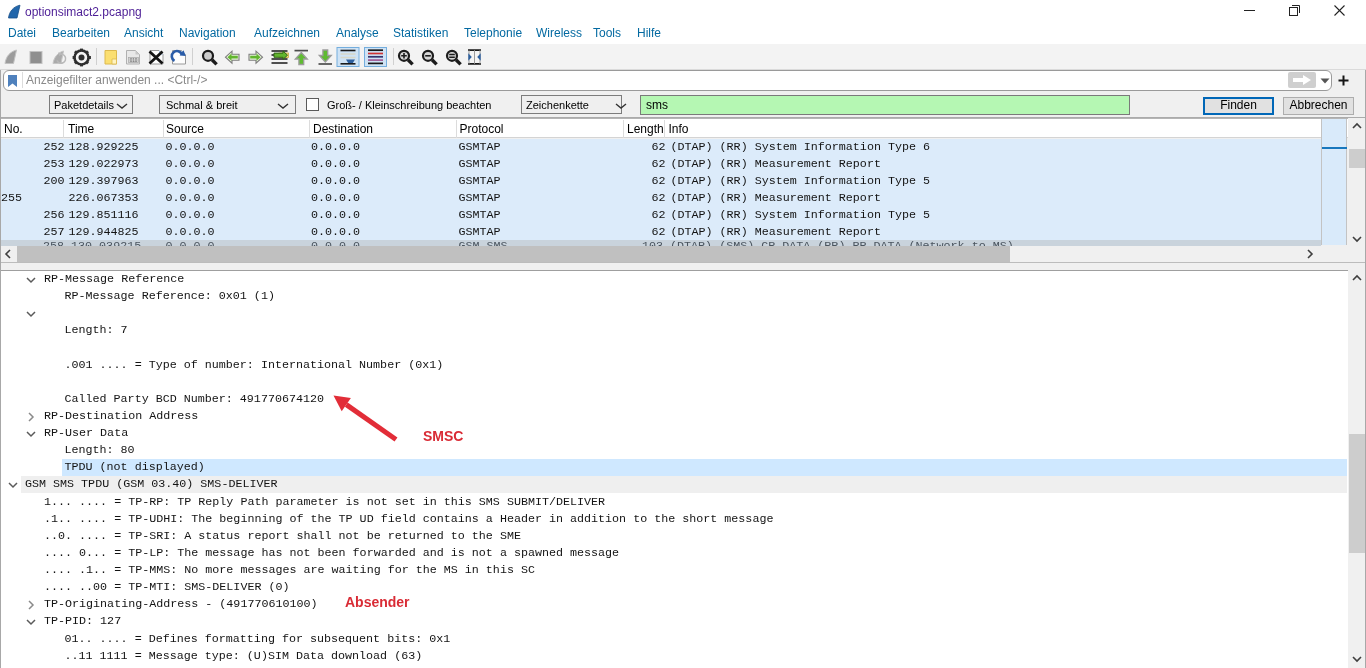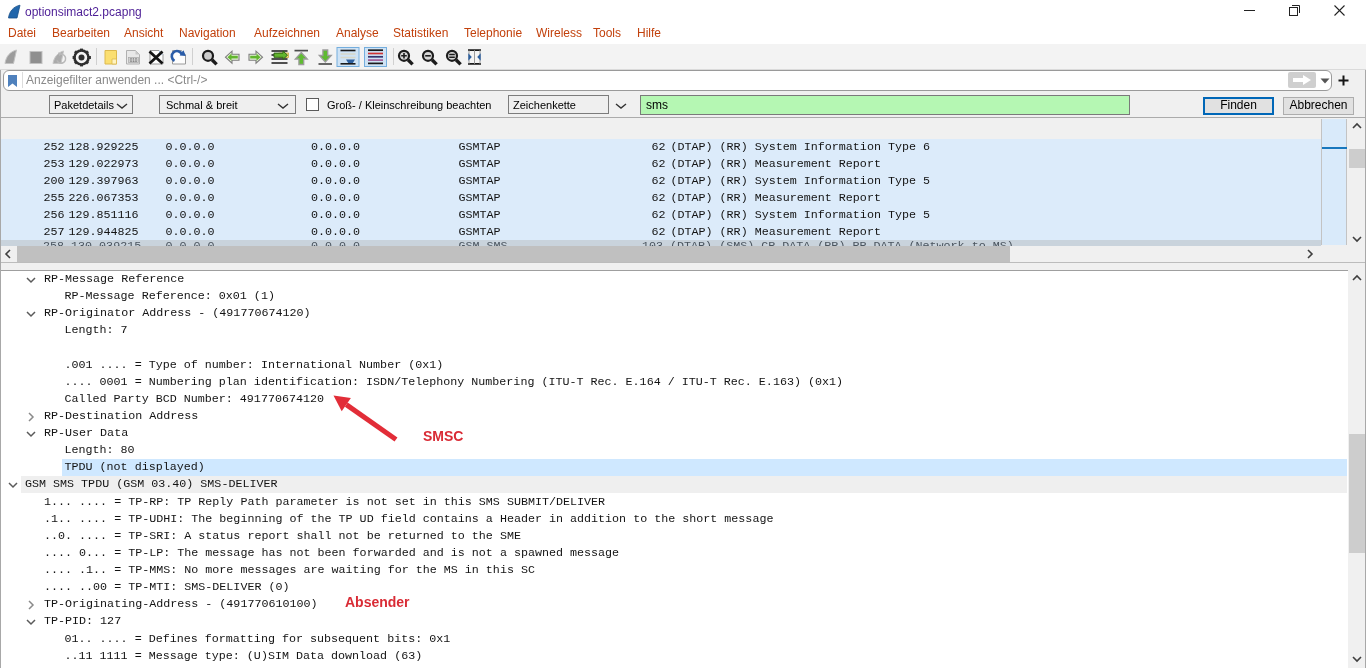--- a/index.html
+++ b/index.html
@@ -6,21 +6,21 @@
 html,body { width:1366px; height:668px; overflow:hidden; background:#f0f0f0;
   font-family:"Liberation Sans", sans-serif; }
 #win { position:absolute; left:0; top:0; width:1366px; height:668px; }
 .abs { position:absolute; }
 .mono { position:absolute; font:11.7px "Liberation Mono", monospace; color:#131313; white-space:pre; height:17px; line-height:17px; }
 
 #titlebar { left:0; top:0; width:1366px; height:22px; background:#ffffff; }
 #title { left:25px; top:5px; font:12px "Liberation Sans", sans-serif; color:#4c1d95; }
 
 #menubar { left:0; top:22px; width:1366px; height:22px; background:#ffffff; }
-.mi { position:absolute; top:4px; font:12px "Liberation Sans", sans-serif; color:#c2410c; }
+.mi { position:absolute; top:4px; font:12px "Liberation Sans", sans-serif; color:#0369a1; }
 
 #toolbar { left:0; top:44px; width:1366px; height:26px; background:#f3f3f3; border-bottom:1px solid #dadada; }
 .tsep { position:absolute; top:4px; width:1px; height:17px; background:#d0d0d0; }
 
 #filterbar { left:0; top:70px; width:1366px; height:21px; background:#f0f0f0; }
 #filterinput { position:absolute; left:3px; top:0px; width:1329px; height:21px; background:#fff; border:1px solid #9a9a9a; border-radius:6px; }
 #filterph { position:absolute; left:26px; top:3px; font:12px "Liberation Sans", sans-serif; color:#8a8a8a; }
 #fsep { position:absolute; left:22px; top:2px; width:1px; height:16px; background:#dcdcdc; }
 #applybtn { position:absolute; left:1288px; top:2px; width:28px; height:16px; background:#cfcfcf; border-radius:2px; }
 
@@ -196,33 +196,48 @@
         <path d="M1,1 l5,4 5,-4" fill="none" stroke="#333" stroke-width="1.4"></path>
       </svg>
   <div class="combo" style="left:159px;width:137px">
         <span style="left:6px">Schmal &amp; breit</span>
       </div>
   <svg class="abs" style="left:277px;top:12px" width="12" height="7" viewBox="0 0 12 7">
         <path d="M1,1 l5,4 5,-4" fill="none" stroke="#333" stroke-width="1.4"></path>
       </svg>
   <div class="cbx" style="left:306px;top:7px;width:13px;height:13px;background:#fff;border:1px solid #5a5a5a"></div>
   <div class="abs" style="left:327px;top:7.5px;font:11px 'Liberation Sans', sans-serif;color:#000">Groß- / Kleinschreibung beachten</div>
-  <div class="combo" style="left:508px;width:101px">
+  <div class="combo" style="left:521px;width:101px">
         <span>Zeichenkette</span>
       </div>
   <svg class="abs" style="left:615px;top:12px" width="12" height="7" viewBox="0 0 12 7">
         <path d="M1,1 l5,4 5,-4" fill="none" stroke="#333" stroke-width="1.4"></path>
       </svg>
   <div id="greeninput">
         <span>sms</span>
       </div>
   <div class="btn" id="findbtn">Finden</div>
   <div class="btn" id="cancelbtn">Abbrechen</div>
 </div>
 
+<div id="pktheader" class="abs">
+  <div class="hc" style="left:4px">No.</div>
+  <div class="hc" style="left:68px">Time</div>
+  <div class="hc" style="left:166px">Source</div>
+  <div class="hc" style="left:313px">Destination</div>
+  <div class="hc" style="left:459.5px">Protocol</div>
+  <div class="hc" style="left:627px">Length</div>
+  <div class="hc" style="left:668.5px">Info</div>
+  <div class="hsep" style="left:63px"></div>
+  <div class="hsep" style="left:163px"></div>
+  <div class="hsep" style="left:309px"></div>
+  <div class="hsep" style="left:456px"></div>
+  <div class="hsep" style="left:623px"></div>
+  <div class="hsep" style="left:663.5px"></div>
+</div>
 
 <div id="pktrows" class="abs">
       <div class="prow" style="top:0px">
         <div class="mono" style="left:0;width:63.5px;text-align:right">252</div>
         <div class="mono" style="left:67.5px">128.929225</div>
         <div class="mono" style="left:164.5px">0.0.0.0</div>
         <div class="mono" style="left:310px">0.0.0.0</div>
         <div class="mono" style="left:457.5px">GSMTAP</div>
         <div class="mono" style="left:620px;width:44.5px;text-align:right">62</div>
         <div class="mono" style="left:669.5px">(DTAP) (RR) System Information Type 6</div>
@@ -239,21 +254,21 @@
       <div class="prow" style="top:34px">
         <div class="mono" style="left:0;width:63.5px;text-align:right">200</div>
         <div class="mono" style="left:67.5px">129.397963</div>
         <div class="mono" style="left:164.5px">0.0.0.0</div>
         <div class="mono" style="left:310px">0.0.0.0</div>
         <div class="mono" style="left:457.5px">GSMTAP</div>
         <div class="mono" style="left:620px;width:44.5px;text-align:right">62</div>
         <div class="mono" style="left:669.5px">(DTAP) (RR) System Information Type 5</div>
       </div>
       <div class="prow" style="top:51px">
-        <div class="mono" style="left:0;width:63.5px;text-align:right">255</div>
+        <div class="mono" style="left:0;width:63.5px;">255</div>
         <div class="mono" style="left:67.5px">226.067353</div>
         <div class="mono" style="left:164.5px">0.0.0.0</div>
         <div class="mono" style="left:310px">0.0.0.0</div>
         <div class="mono" style="left:457.5px">GSMTAP</div>
         <div class="mono" style="left:620px;width:44.5px;text-align:right">62</div>
         <div class="mono" style="left:669.5px">(DTAP) (RR) Measurement Report</div>
       </div>
       <div class="prow" style="top:68px">
         <div class="mono" style="left:0;width:63.5px;text-align:right">256</div>
         <div class="mono" style="left:67.5px">129.851116</div>
@@ -301,27 +316,25 @@
 <div class="abs" style="left:0;top:262px;width:1366px;height:1px;background:#bcbcbc"></div>
 
 <div id="details" class="abs">
   <div class="hl-blue"></div>
   <div class="hl-gray"></div>
 <div class="mono" style="left:43px;top:0px">RP-Message Reference</div>
       <svg class="caret" style="left:25px;top:4.5px" width="10" height="8" viewBox="0 0 10 8">
         <path d="M1,2 l4,4 4,-4" fill="none" stroke="#5a5a5a" stroke-width="1.5"></path>
       </svg>
       <div class="mono" style="left:63.5px;top:17px">RP-Message Reference: 0x01 (1)</div>
-      <div class="mono" style="left:43px;top:34px">RP-Originator Address - (491770674120)</div>
       <svg class="caret" style="left:25px;top:38.5px" width="10" height="8" viewBox="0 0 10 8">
         <path d="M1,2 l4,4 4,-4" fill="none" stroke="#5a5a5a" stroke-width="1.5"></path>
       </svg>
       <div class="mono" style="left:63.5px;top:51px">Length: 7</div>
       <div class="mono" style="left:63.5px;top:86px">.001 .... = Type of number: International Number (0x1)</div>
-      <div class="mono" style="left:63.5px;top:103px">.... 0001 = Numbering plan identification: ISDN/Telephony Numbering (ITU-T Rec. E.164 / ITU-T Rec. E.163) (0x1)</div>
       <div class="mono" style="left:63.5px;top:120px">Called Party BCD Number: 491770674120</div>
       <div class="mono" style="left:43px;top:137px">RP-Destination Address</div>
       <svg class="caret" style="left:26px;top:140.5px" width="8" height="10" viewBox="0 0 8 10">
         <path d="M2,1 l4,4 -4,4" fill="none" stroke="#8a8a8a" stroke-width="1.5"></path>
       </svg>
       <div class="mono" style="left:43px;top:154px">RP-User Data</div>
       <svg class="caret" style="left:25px;top:158.5px" width="10" height="8" viewBox="0 0 10 8">
         <path d="M1,2 l4,4 4,-4" fill="none" stroke="#5a5a5a" stroke-width="1.5"></path>
       </svg>
       <div class="mono" style="left:63.5px;top:171px">Length: 80</div>

